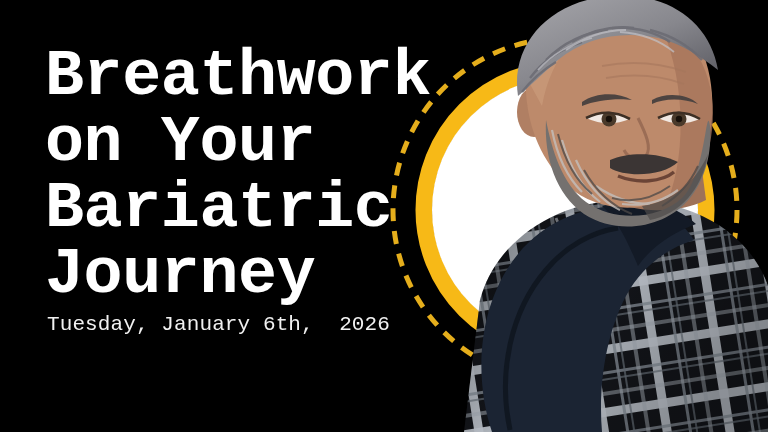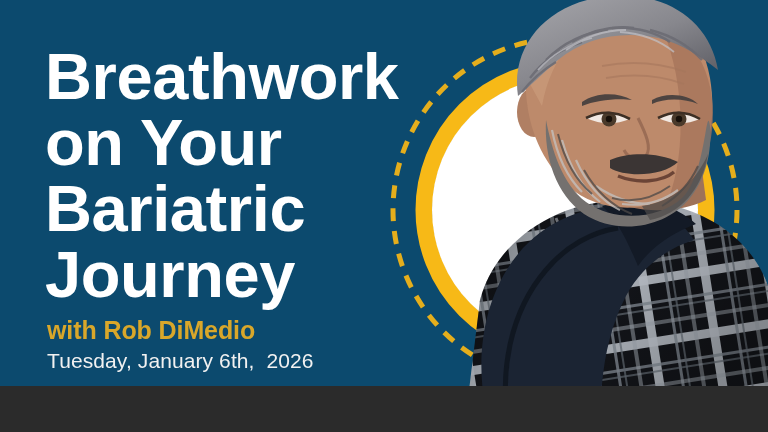--- a/index.html
+++ b/index.html
@@ -4,24 +4,24 @@
 <title>Breathwork on Your Bariatric Journey</title>
 <style>
   html, body {
     margin: 0;
     padding: 0;
     background: #2b2b2b;
   }
   #canvas {
     position: relative;
     width: 768px;
-    height: 386px;
+    height: 432px;
     overflow: hidden;
-    background: #0c4a6e;
-    font-family: Liberation Sans, sans-serif;
+    background: #000000;
+    font-family: Liberation Mono, monospace;
     -webkit-font-smoothing: antialiased;
   }
 
   
   .graphic {
     position: absolute;
     left: 376px;
     top: -16px;
     width: 392px;
     height: 448px;
@@ -269,17 +269,16 @@
         </g>
       </g>
     </svg>
   </div>
 
   <div class="textblock">
     <h1 class="title">Breathwork
 on Your
 Bariatric
 Journey</h1>
-    <div class="presenter">with Rob DiMedio</div>
     <div class="datetime">Tuesday, January 6th,  2026</div>
   </div>
 
 </div>
 
 </body></html>

